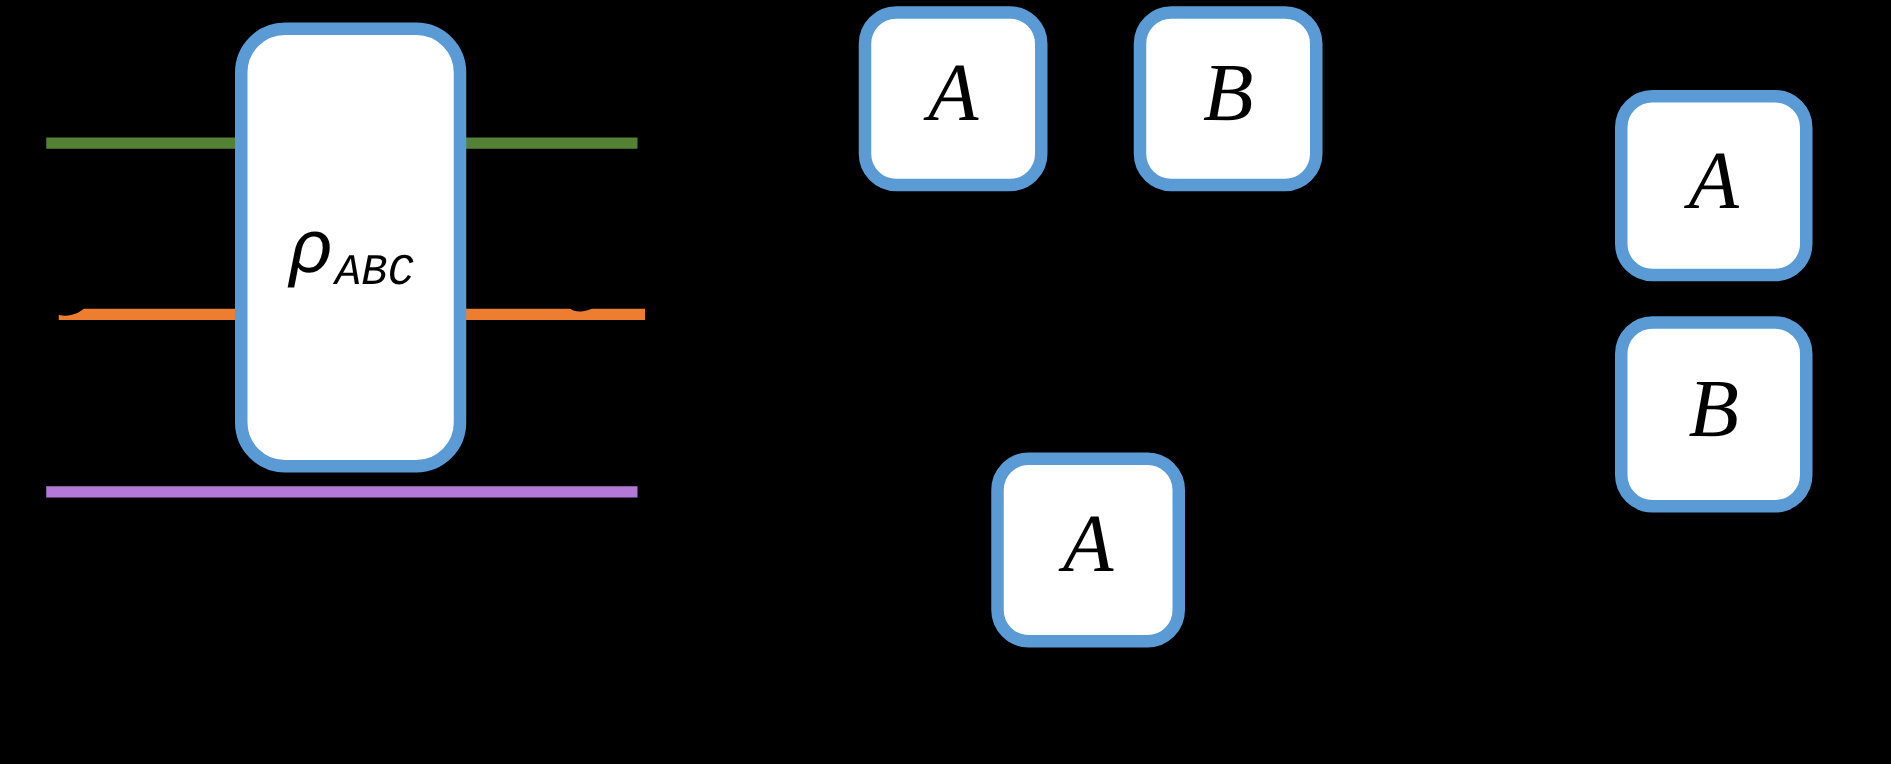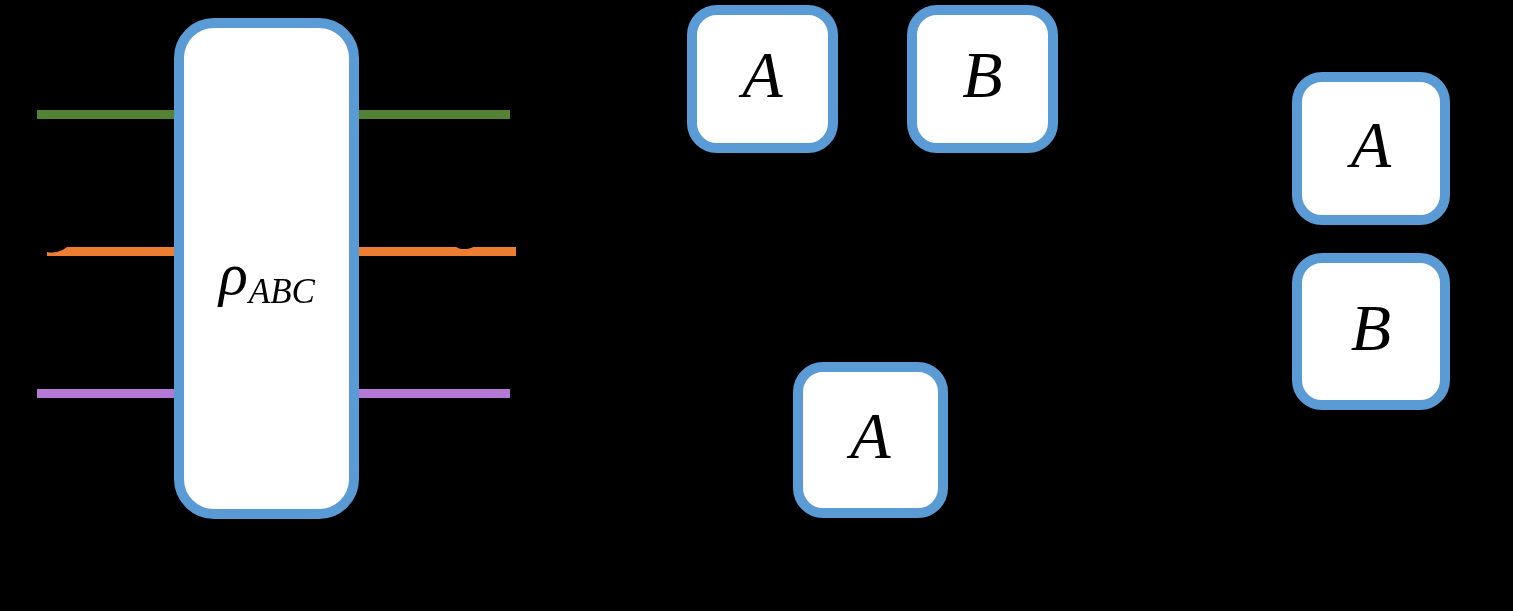--- a/index.html
+++ b/index.html
@@ -50,26 +50,27 @@
   }
   .sysbox .syslabel {
     font-style: italic;
     font-size: 66px;
     line-height: 1;
     transform: translateY(-4px);
   }
 
   
   .state-box {
-    left: 174px;
+    left: 188px;
     top: 18px;
     width: 185px;
-    height: 501px;
+    height: 360px;
     border-radius: 40px;
     border-width: 10px;
+    font-family: Liberation Mono, monospace;
   }
   .state-label {
     position: absolute;
     left: 0;
     right: 0;
     top: 50%;
     transform: translateY(-42%);
     text-align: center;
     font-style: italic;
     white-space: nowrap;

